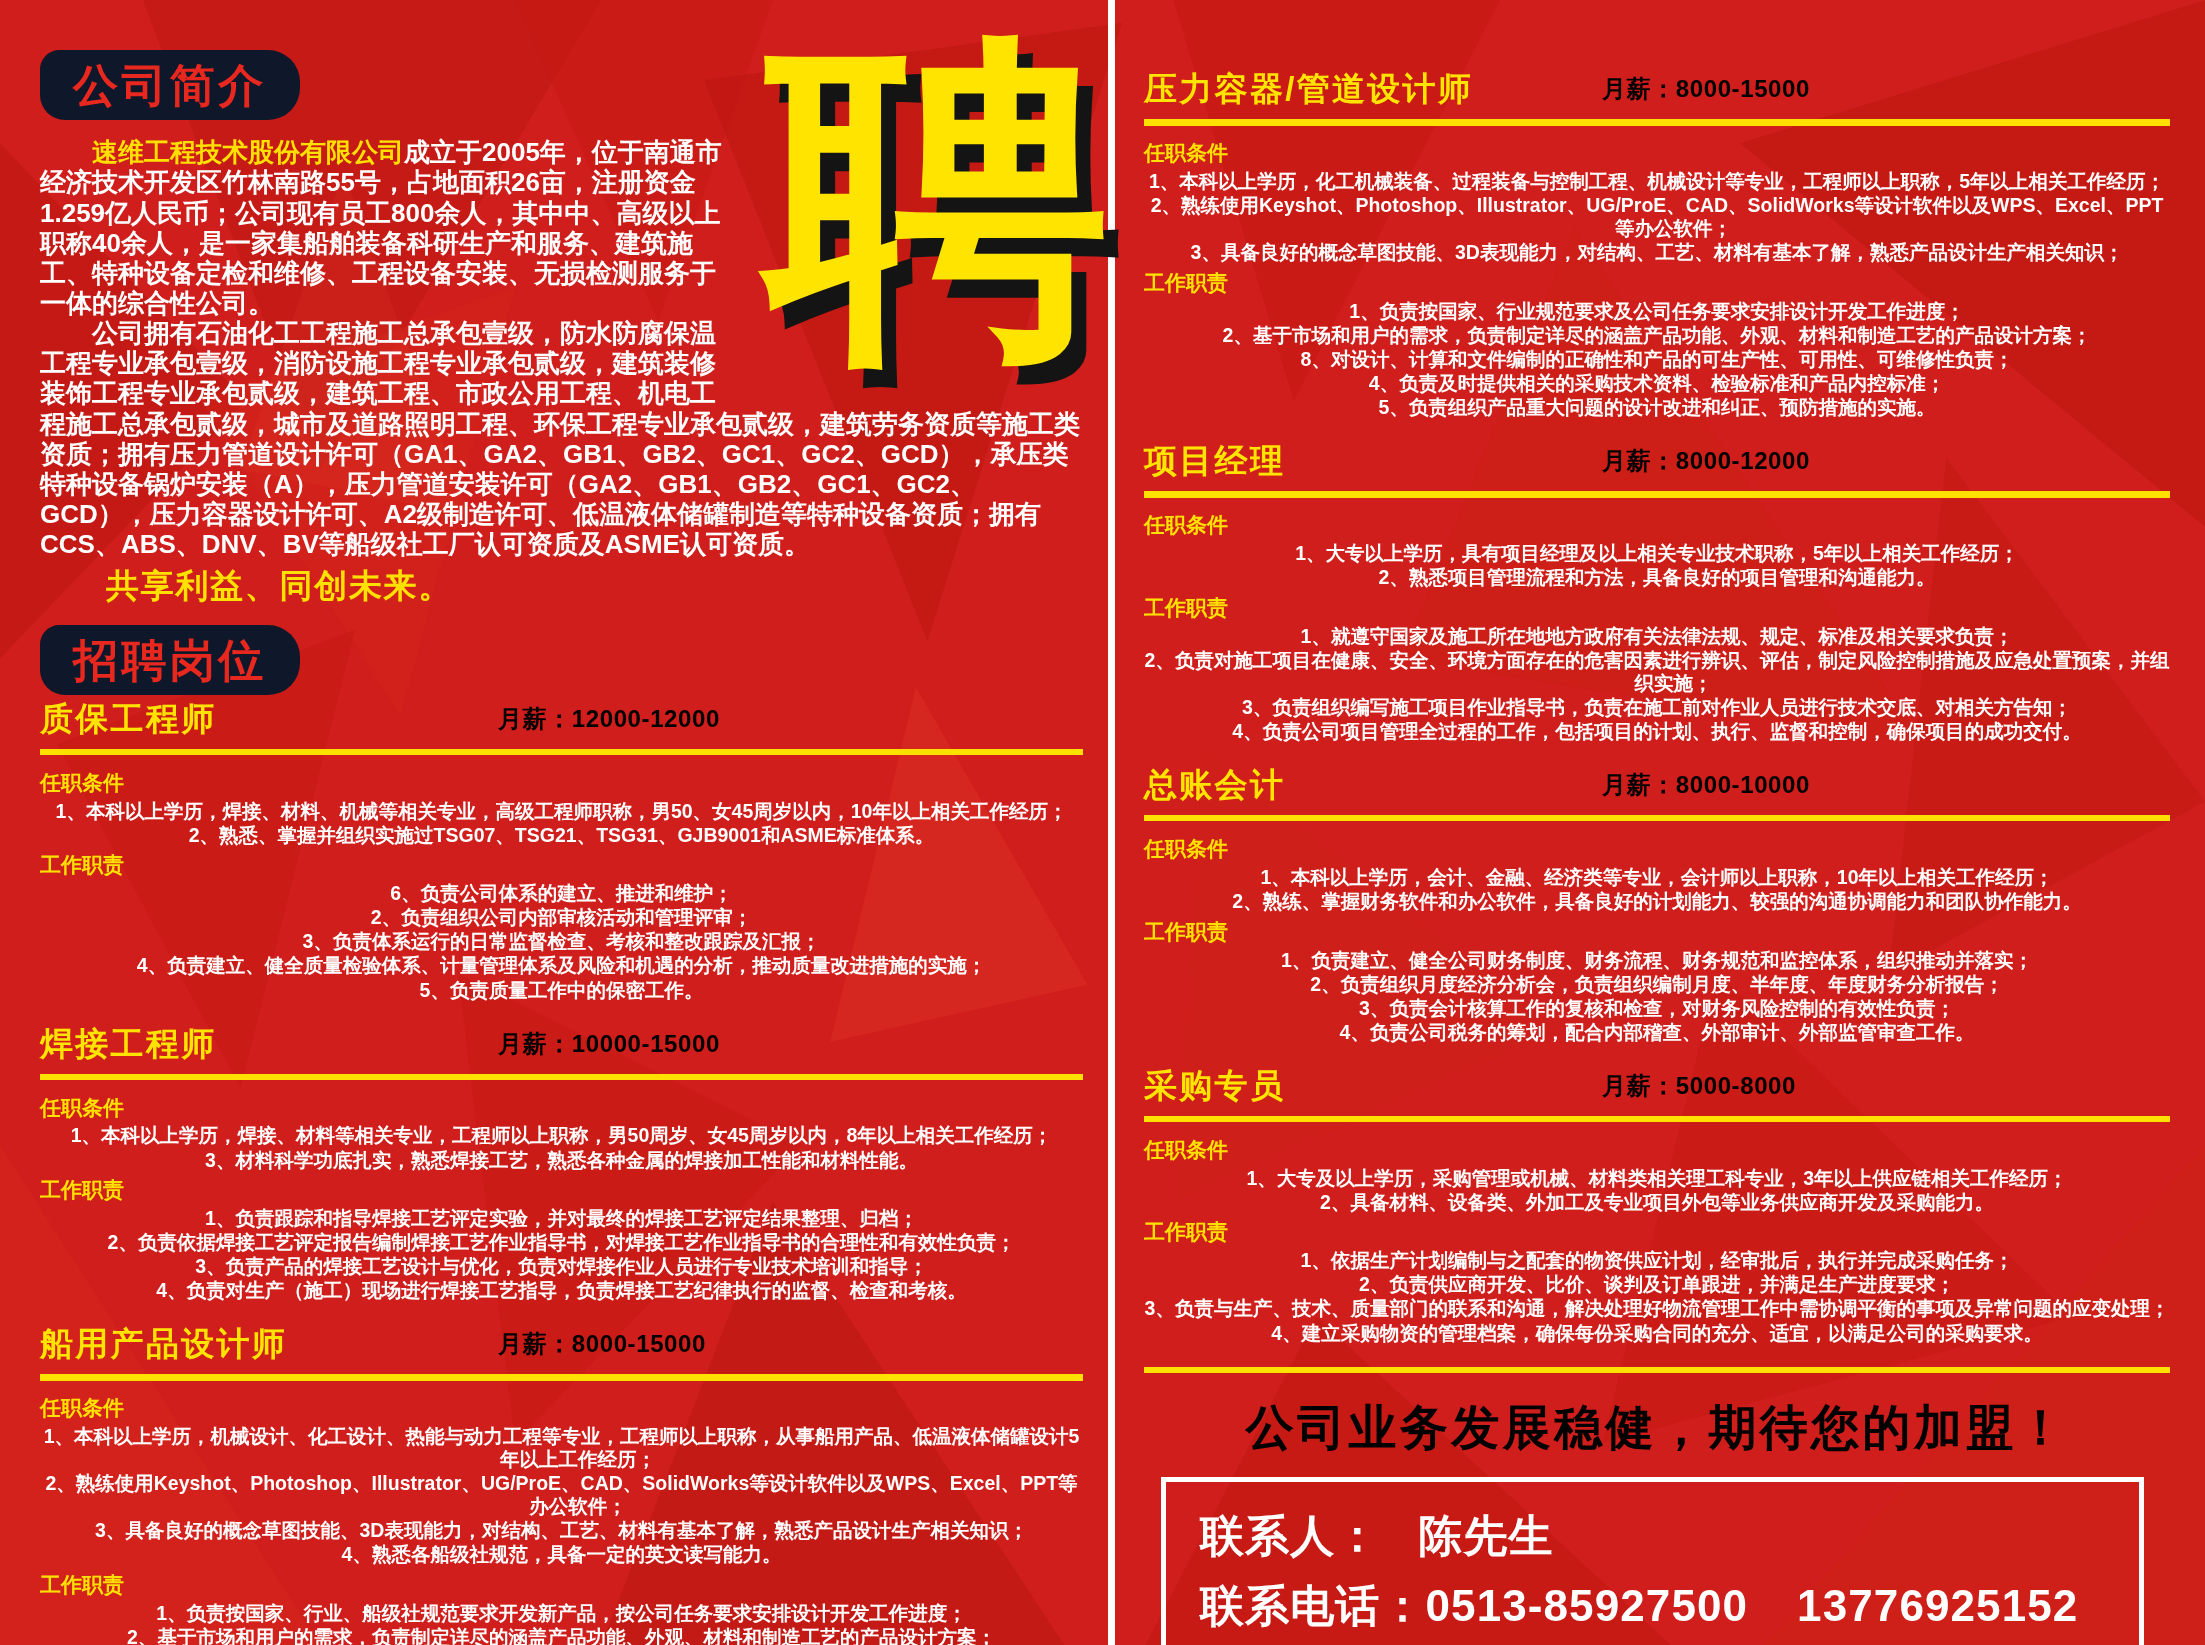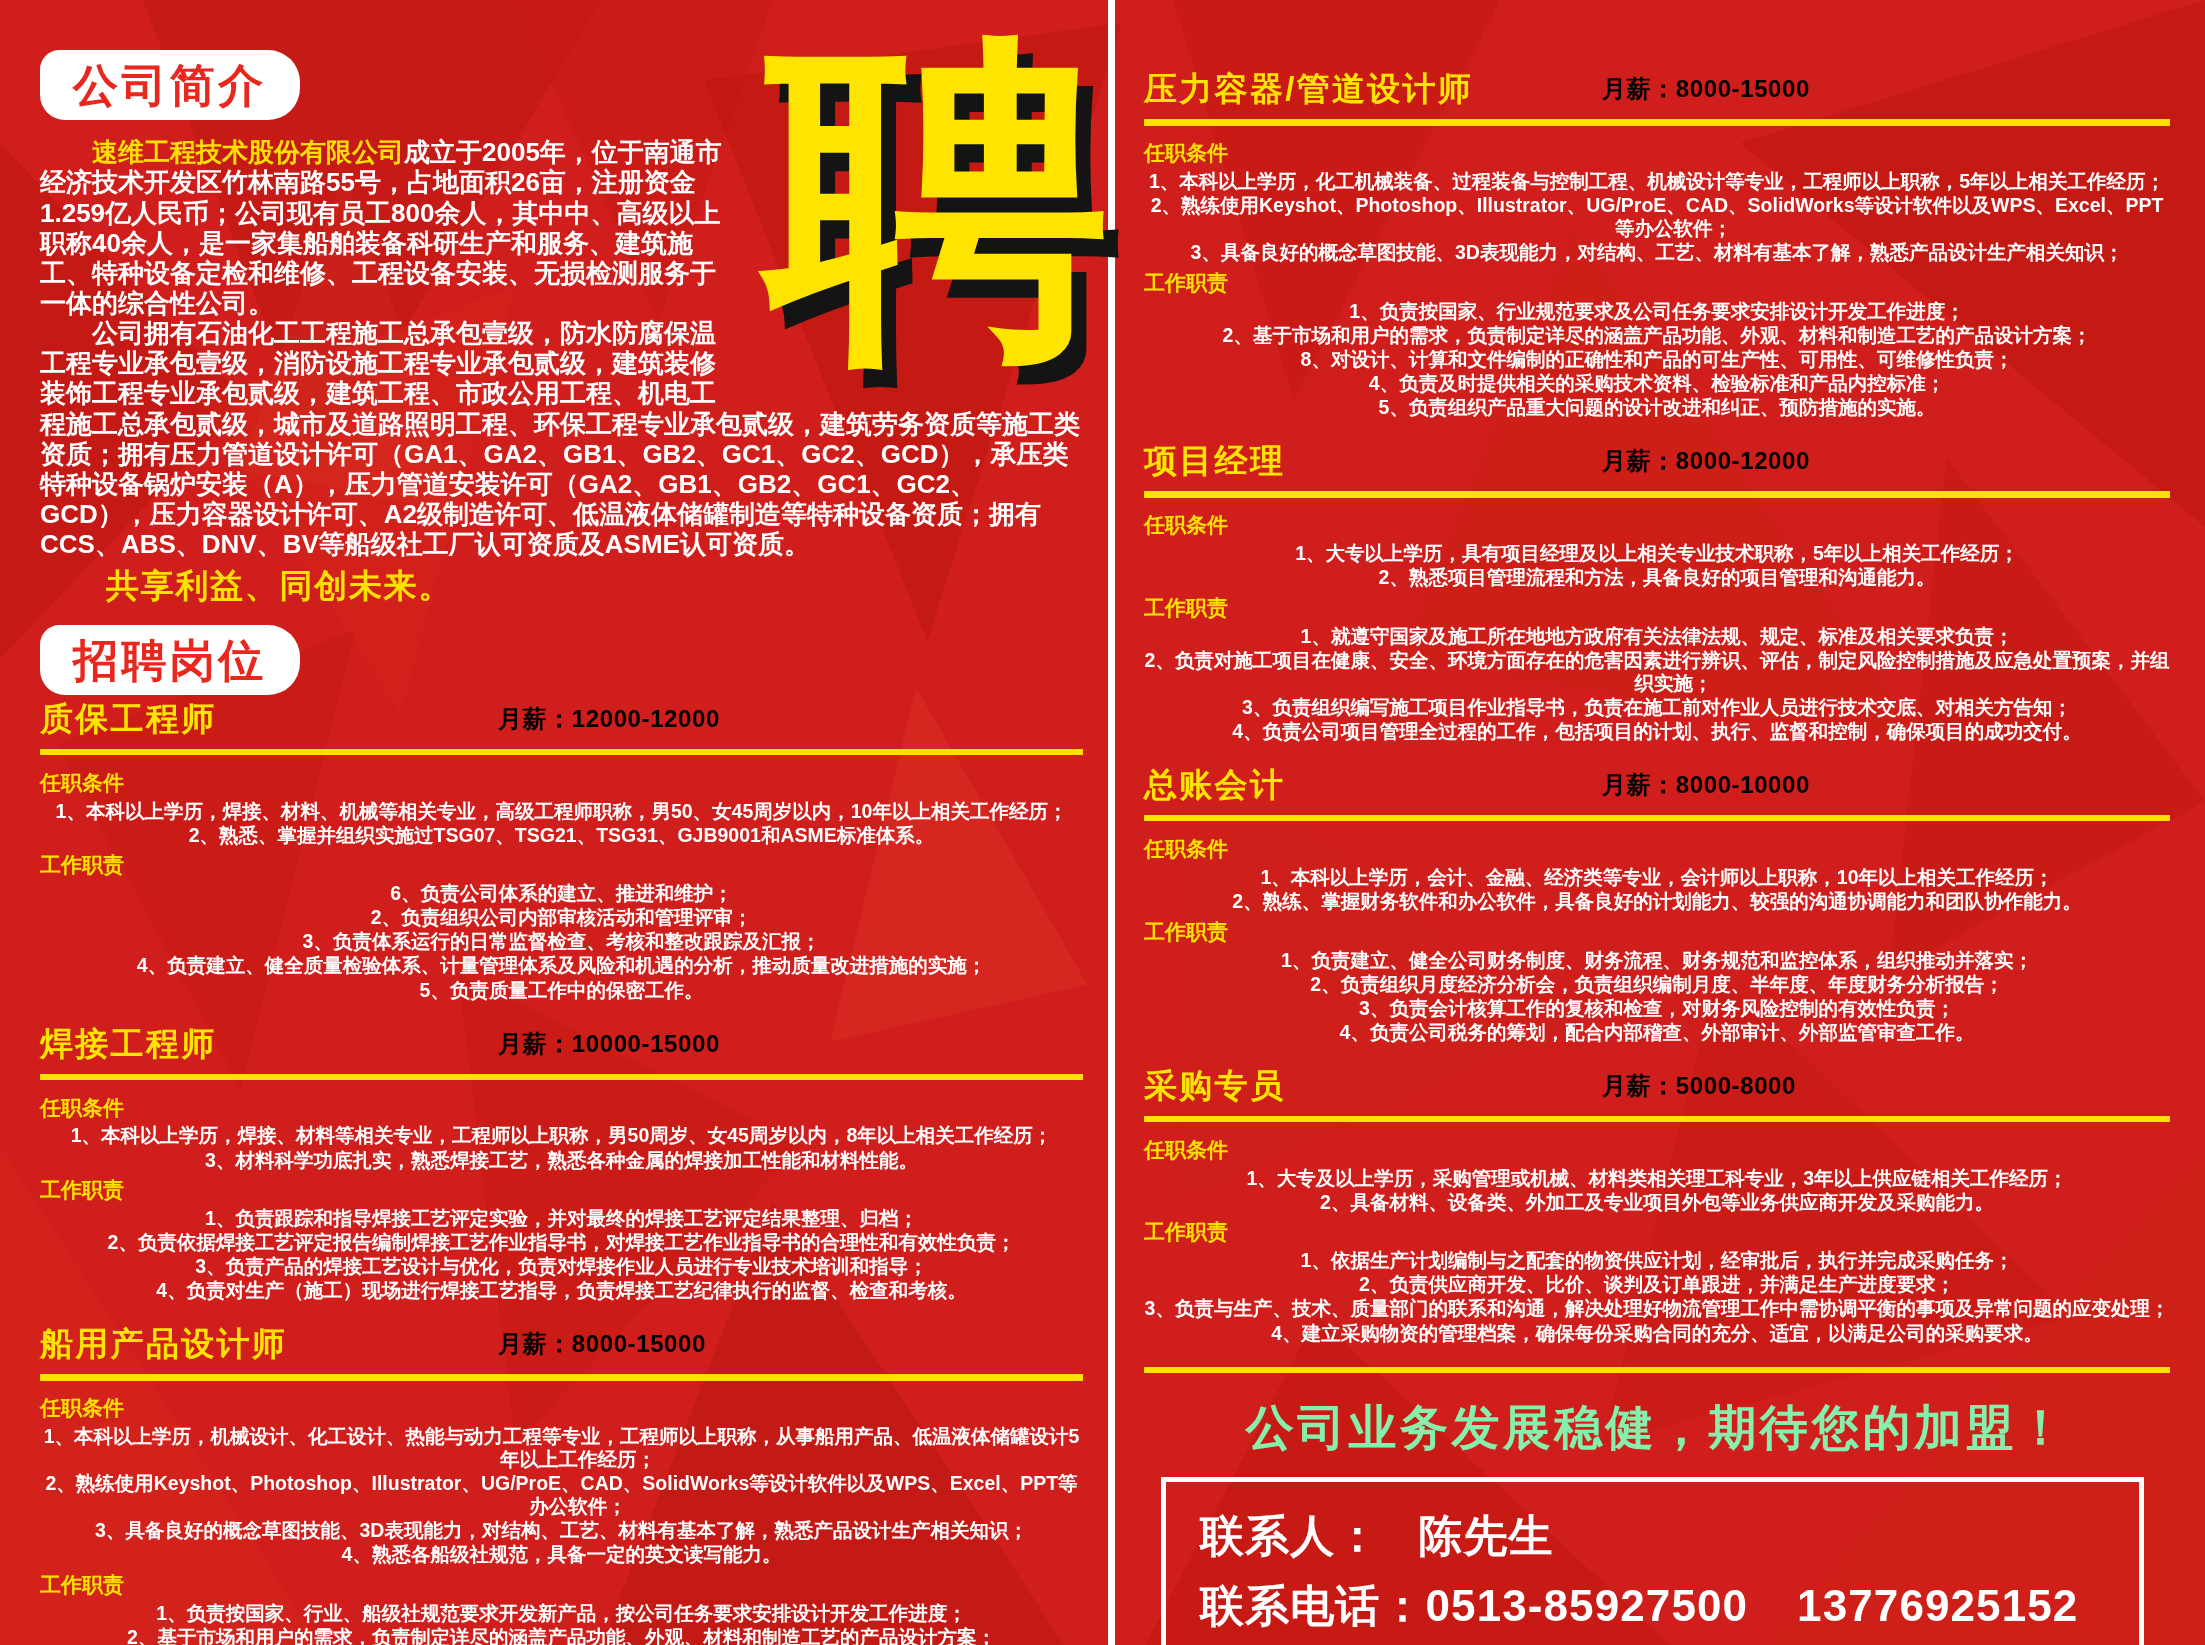--- a/index.html
+++ b/index.html
@@ -10,21 +10,21 @@
     -webkit-font-smoothing:antialiased;
   }
   #facets{position:absolute;left:0;top:0;z-index:0;}
   .v-divider{position:absolute;left:1108px;top:0;width:7.4px;height:1646px;background:#ffffff;z-index:1;}
 
   .col{position:absolute;z-index:2;color:#fff;}
   #col-left{left:40px;top:50px;width:1043px;}
   #col-right{left:1144px;top:66px;width:1026px;}
 
   .badge{
-    display:inline-block;background:#ffffff;color:#e8281e;
+    display:inline-block;background:#0f172a;color:#e8281e;
     font-size:45px;font-weight:800;line-height:1;
     padding:12.6px 33px;border-radius:19.5px 32px 32px 25px;
     letter-spacing:3.4px;
   }
   .big-pin{
     position:absolute;left:755px;top:10.3px;width:366px;z-index:2;
     font-size:343px;line-height:1.12;font-weight:900;text-align:center;
     color:#ffe400;text-shadow:15px 18.3px 0 #141414;
     font-family:"Liberation Serif","DejaVu Serif",serif;
   }
@@ -37,21 +37,21 @@
   .jobs-badge-wrap{margin-top:19.5px;}
   .job{margin-bottom:22px;}
   .job-head{position:relative;height:42px;margin-top:3.4px;}
   .job-title{position:absolute;left:0;top:0;font-size:33px;font-weight:800;color:#ffe400;letter-spacing:2.3px;line-height:40px;}
   .job-salary{position:absolute;left:458px;top:0;font-size:24px;font-weight:800;color:#000000;line-height:40px;letter-spacing:0.6px;}
   .rule{height:6.3px;background:#ffe100;border:none;margin:8px 0 13.7px 0;}
   .sec-label{font-size:21px;font-weight:800;color:#ffe100;margin:4.6px 0 2.9px 0;}
   .item{font-size:19.5px;line-height:23px;font-weight:600;color:#ffffff;padding-left:33px;text-indent:-33px;margin-bottom:1.1px;text-align:center;}
 
   .footer-rule{height:6.3px;background:#ffe100;border:none;margin:16px 0 0 0;}
-  .slogan{margin-top:23px;text-align:center;font-size:48px;font-weight:900;color:#86efac;letter-spacing:3.4px;}
+  .slogan{margin-top:23px;text-align:center;font-size:48px;font-weight:900;color:#000000;letter-spacing:3.4px;}
   .contact-box{
     margin:17px 26px 0 17px;border:5.2px solid #ffffff;
     padding:24px 34px;color:#ffffff;font-weight:800;
   }
   .contact-row{font-size:44px;line-height:1.35;letter-spacing:1.1px;}
   .contact-row + .contact-row{margin-top:10.3px;}
   .contact-name{margin-left:38px;}
   .phone2{margin-left:49px;}
 </style>
 </head>

